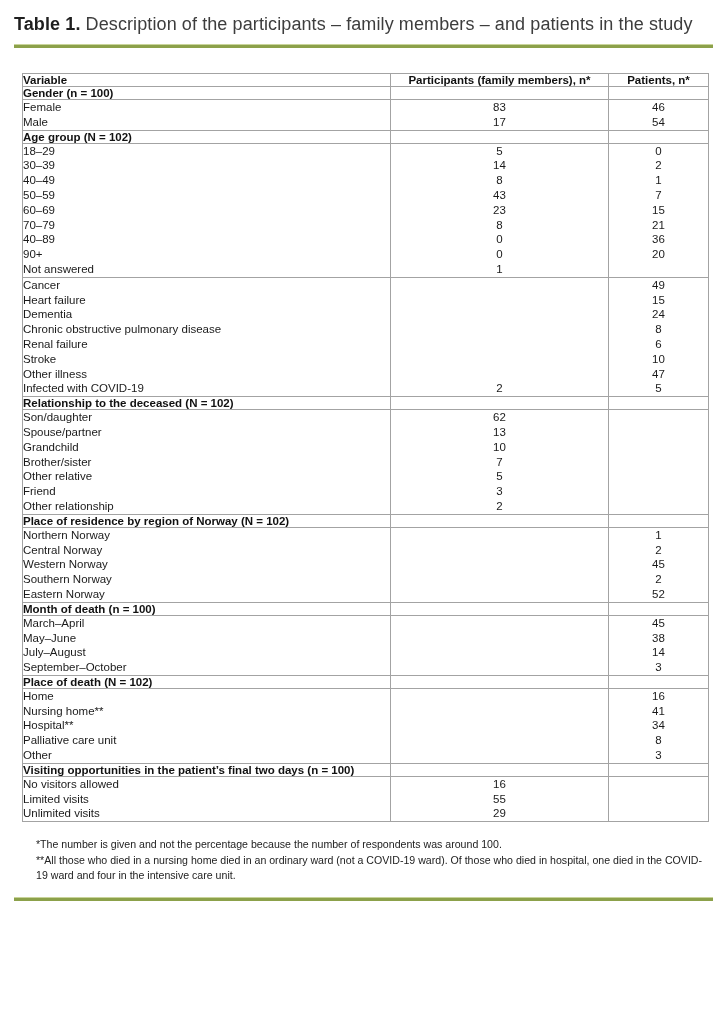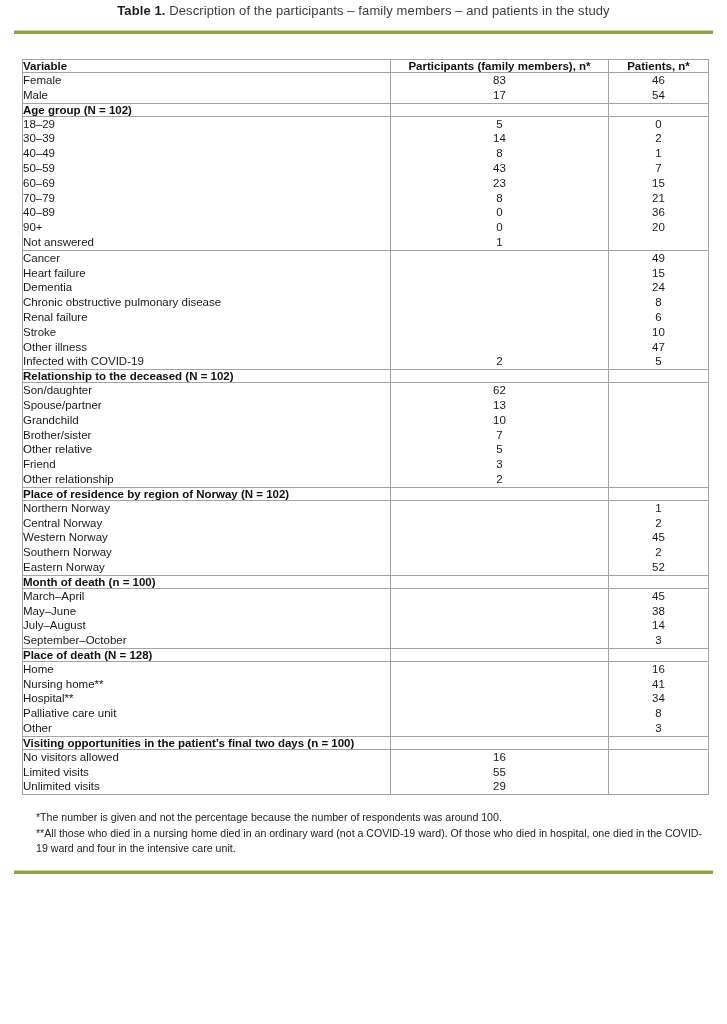--- a/index.html
+++ b/index.html
@@ -11,26 +11,25 @@
     overflow: hidden;
     font-family: "Liberation Sans", sans-serif;
     color: #1a1a1a;
   }
   .page {
     position: relative;
     width: 727px;
     height: 1024px;
   }
   .title {
-    margin: 0 14px 0 14px;
-    font-size: 13px;
+    margin: 14px 14px 0 14px;
+    font-size: 18px;
     line-height: 21px;
     color: #3d3d3d;
     letter-spacing: 0.1px;
-    text-align: center;
   }
   .title .title-label {
     font-weight: bold;
     color: #1f1f1f;
   }
   .rule {
     height: 3px;
     background: #8CA14A;
     border-top: 1px solid #c9d49b;
     margin-left: 14px;
@@ -100,20 +99,25 @@
     </colgroup>
     <thead>
       <tr>
         <th class="col-head">Variable</th>
         <th class="col-head center">Participants (family members), n*</th>
         <th class="col-head center">Patients, n*</th>
       </tr>
     </thead>
     <tbody id="table-body">
         <tr>
+          <td class="sec-head">Gender (n = 100)</td>
+          <td class="sec-head-empty">&nbsp;</td>
+          <td class="sec-head-empty">&nbsp;</td>
+        </tr>
+        <tr>
           <td class="labels-cell">
             <div class="line">Female</div>
             <div class="line">Male</div>
           </td>
           <td class="num-cell">
             <div class="line">83</div>
             <div class="line">17</div>
           </td>
           <td class="num-cell">
             <div class="line">46</div>
@@ -273,21 +277,21 @@
             <div class="line">&nbsp;</div>
           </td>
           <td class="num-cell">
             <div class="line">45</div>
             <div class="line">38</div>
             <div class="line">14</div>
             <div class="line">3</div>
           </td>
         </tr>
         <tr>
-          <td class="sec-head">Place of death (N = 128)</td>
+          <td class="sec-head">Place of death (N = 102)</td>
           <td class="sec-head-empty">&nbsp;</td>
           <td class="sec-head-empty">&nbsp;</td>
         </tr>
         <tr>
           <td class="labels-cell">
             <div class="line">Home</div>
             <div class="line">Nursing home**</div>
             <div class="line">Hospital**</div>
             <div class="line">Palliative care unit</div>
             <div class="line">Other</div>

